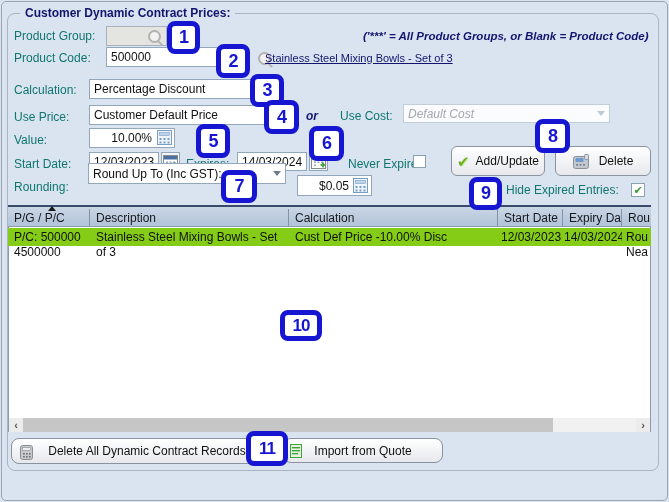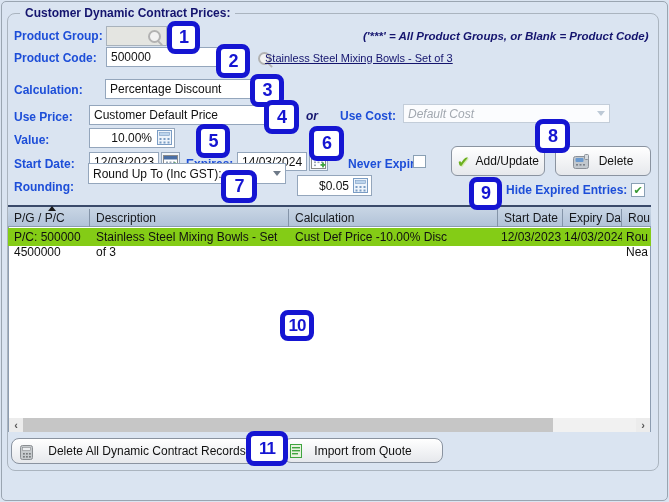--- a/index.html
+++ b/index.html
@@ -14,21 +14,21 @@
     border:1px solid #9aa5b1;border-radius:5px;pointer-events:none;
   }
   .groupbox{
     position:absolute;left:7px;top:13px;width:650px;height:456px;
     border:1px solid #aab4bf;border-radius:8px;
   }
   .groupbox-title{
     position:absolute;left:20px;top:6px;background:#dae4f1;padding:0 5px;
     color:#14146e;font-weight:bold;font-size:12px;white-space:nowrap;
   }
-  .lbl{color:#1d4ed8;font-weight:bold;font-size:12px;white-space:nowrap;}
+  .lbl{color:#0f766e;font-weight:normal;font-size:12px;white-space:nowrap;}
   .note{color:#14146e;font-weight:bold;font-style:italic;font-size:11.5px;white-space:nowrap;}
   .link{color:#14146e;font-size:11px;text-decoration:underline;white-space:nowrap;cursor:pointer;}
   .txt{
     border:1px solid #94a6bc;background:#fff;font-family:"Liberation Sans",sans-serif;
     font-size:12px;color:#111;padding:1px 4px;box-sizing:border-box;outline:none;
   }
   .txt.right{text-align:right;}
   .txt.disabled{background:#e4e5e1;border-color:#a8b2bc;}
   .dropdown{
     border:1px solid #94a6bc;background:#fff;font-size:12px;color:#111;
@@ -122,21 +122,21 @@
 <span class="abs note" style="left:330px;top:30px;margin-left:33px;">('***' = All Product Groups, or Blank = Product Code)</span>
 
 
 <span class="abs lbl" style="left:14px;top:51px;">Product Code:</span>
 <input class="abs txt" style="left: 106px; top: 47px; width: 132px; height: 20px;" value="500000">
 <span class="abs mag" style="left:241px;top:51px;"></span>
 <span class="abs link" style="left:265px;top:52px;">Stainless Steel Mixing Bowls - Set of 3</span>
 
 
 <span class="abs lbl" style="left:14px;top:83px;">Calculation:</span>
-<input class="abs txt" style="left: 89px; top: 79px; width: 168px; height: 20px; margin-left: 16px;" value="Percentage Discount">
+<input class="abs txt" style="left: 89px; top: 79px; width: 168px; height: 20px;" value="Percentage Discount">
 
 
 <span class="abs lbl" style="left:14px;top:110px;">Use Price:</span>
 <input class="abs txt" style="left: 89px; top: 105px; width: 188px; height: 20px;" value="Customer Default Price">
 <span class="abs note" style="left:306px;top:109px;font-size:12px;">or</span>
 <span class="abs lbl" style="left:340px;top:109px;">Use Cost:</span>
 <div class="abs dropdown disabled" style="left:403px;top:104px;width:207px;height:19px;">
   <span>Default Cost</span>
   <span class="chev light"></span>
 </div>
@@ -297,17 +297,17 @@
 
 <div class="badge" style="left:167px;top:21px;width:33px;height:33px;">1</div>
 <div class="badge" style="left:216px;top:44px;width:34px;height:34px;">2</div>
 <div class="badge" style="left:250px;top:74px;width:34px;height:33px;">3</div>
 <div class="badge" style="left:264px;top:100px;width:35px;height:34px;">4</div>
 <div class="badge" style="left:196px;top:124px;width:34px;height:34px;">5</div>
 <div class="badge" style="left:309px;top:126px;width:35px;height:35px;">6</div>
 <div class="badge" style="left:221px;top:170px;width:36px;height:33px;">7</div>
 <div class="badge" style="left:535px;top:119px;width:35px;height:34px;">8</div>
 <div class="badge" style="left:469px;top:177px;width:33px;height:33px;">9</div>
-<div class="badge" style="left:280px;top:310px;width:34px;height:31px;font-size:17px;">10</div>
+<div class="badge" style="left:280px;top:310px;width:42px;height:31px;font-size:17px;">10</div>
 <div class="badge" style="left:246px;top:431px;width:42px;height:35px;font-size:17px;">11</div>
 
 
 
 
 </body></html>

